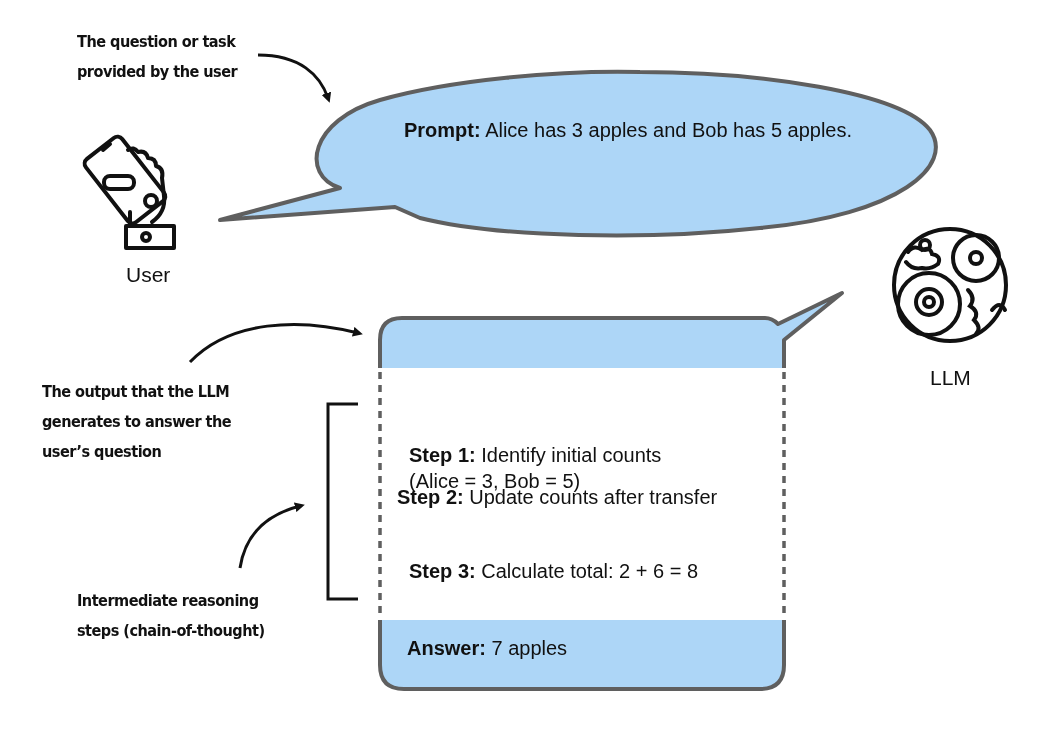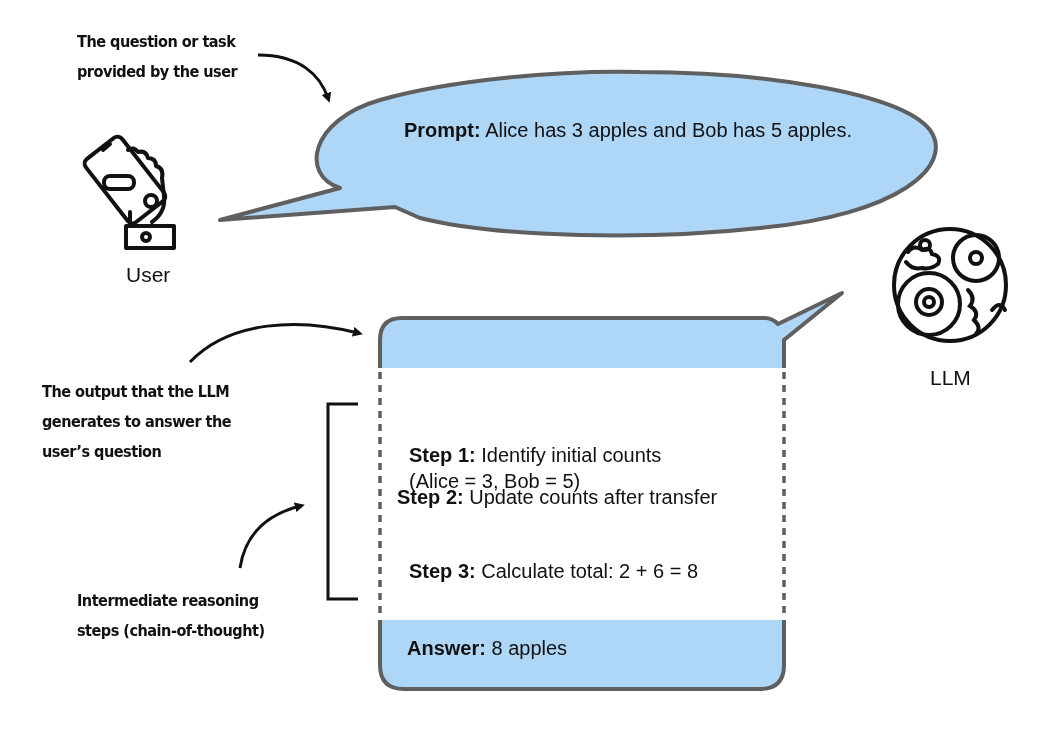--- a/index.html
+++ b/index.html
@@ -100,14 +100,14 @@
   <div>(Alice = 3, Bob = 5)</div>
 </div>
 <div class="bubble-text" style="left:397px; top:484px;">
   <div><b>Step 2:</b> <span>Update counts after transfer</span></div>
 </div>
 <div class="bubble-text" style="left:409px; top:558px;">
   <div><b>Step 3:</b> <span>Calculate total: 2 + 6 = 8</span></div>
 </div>
 
 <div class="bubble-text" style="left:407px; top:635px;">
-  <b>Answer:</b> <span>8 apples</span>
+  <b>Answer:</b> <span>7 apples</span>
 </div>
 
 </body></html>

